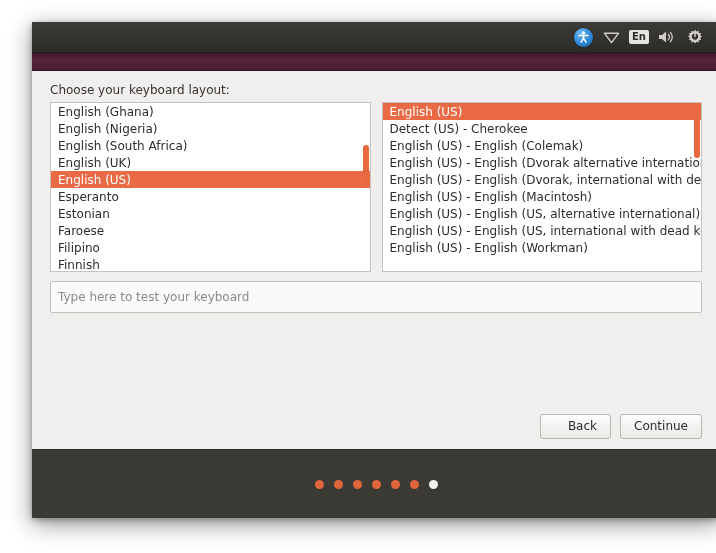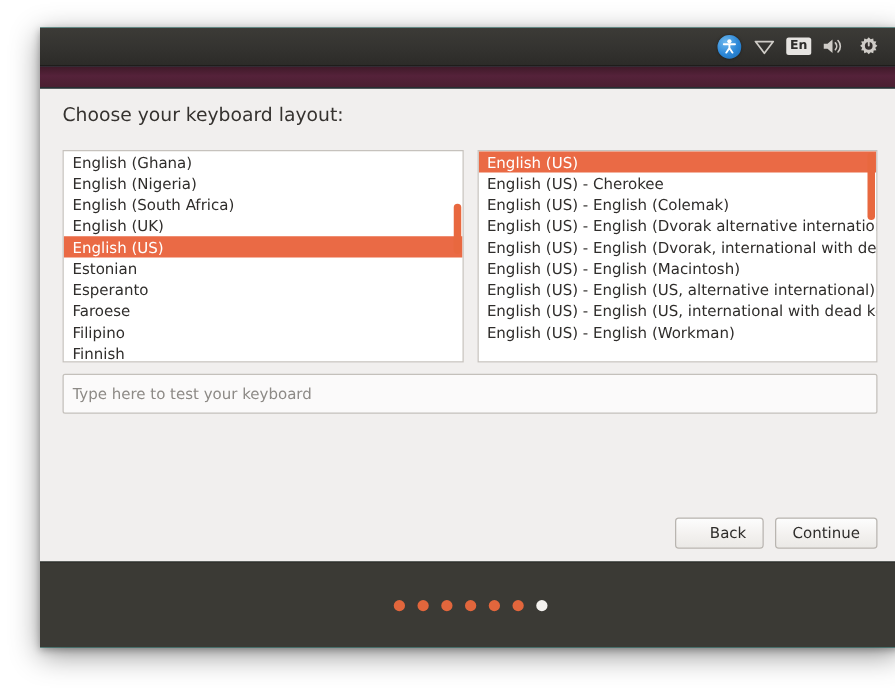--- a/index.html
+++ b/index.html
@@ -102,23 +102,23 @@
 
   
   #content {
     flex: 1 1 auto;
     background: #f1efee;
     padding: 12px 18px 0 18px;
     position: relative;
     box-sizing: border-box;
   }
   #choose-label {
-    font-size: 15px;
+    font-size: 12px;
     color: #35322f;
-    margin-bottom: 19px;
+    margin-bottom: 5px;
   }
 
   
   #lists {
     display: flex;
     gap: 11px;
     height: 170px;
   }
   .listbox {
     position: relative;
@@ -263,33 +263,33 @@
     <div id="choose-label">Choose your keyboard layout:</div>
 
     <div id="lists">
 
       <div class="listbox" id="language-list">
         <div class="listrow">English (Ghana)</div>
           <div class="listrow">English (Nigeria)</div>
           <div class="listrow">English (South Africa)</div>
           <div class="listrow">English (UK)</div>
           <div class="listrow selected">English (US)</div>
+          <div class="listrow">Esperanto</div>
           <div class="listrow">Estonian</div>
-          <div class="listrow">Esperanto</div>
           <div class="listrow">Faroese</div>
           <div class="listrow">Filipino</div>
           <div class="listrow">Finnish</div>
           <div class="scrollbar">
           <div class="scroll-thumb" style="top:42px;height:40px;"></div>
         </div>
       </div>
 
       <div class="listbox" id="variant-list">
         <div class="listrow selected">English (US)</div>
-          <div class="listrow">English (US) - Cherokee</div>
+          <div class="listrow">Detect (US) - Cherokee</div>
           <div class="listrow">English (US) - English (Colemak)</div>
           <div class="listrow">English (US) - English (Dvorak alternative international no dead keys)</div>
           <div class="listrow">English (US) - English (Dvorak, international with dead keys)</div>
           <div class="listrow">English (US) - English (Macintosh)</div>
           <div class="listrow">English (US) - English (US, alternative international)</div>
           <div class="listrow">English (US) - English (US, international with dead keys)</div>
           <div class="listrow">English (US) - English (Workman)</div>
           <div class="scrollbar">
           <div class="scroll-thumb" style="top:1px;height:54px;"></div>
         </div>

